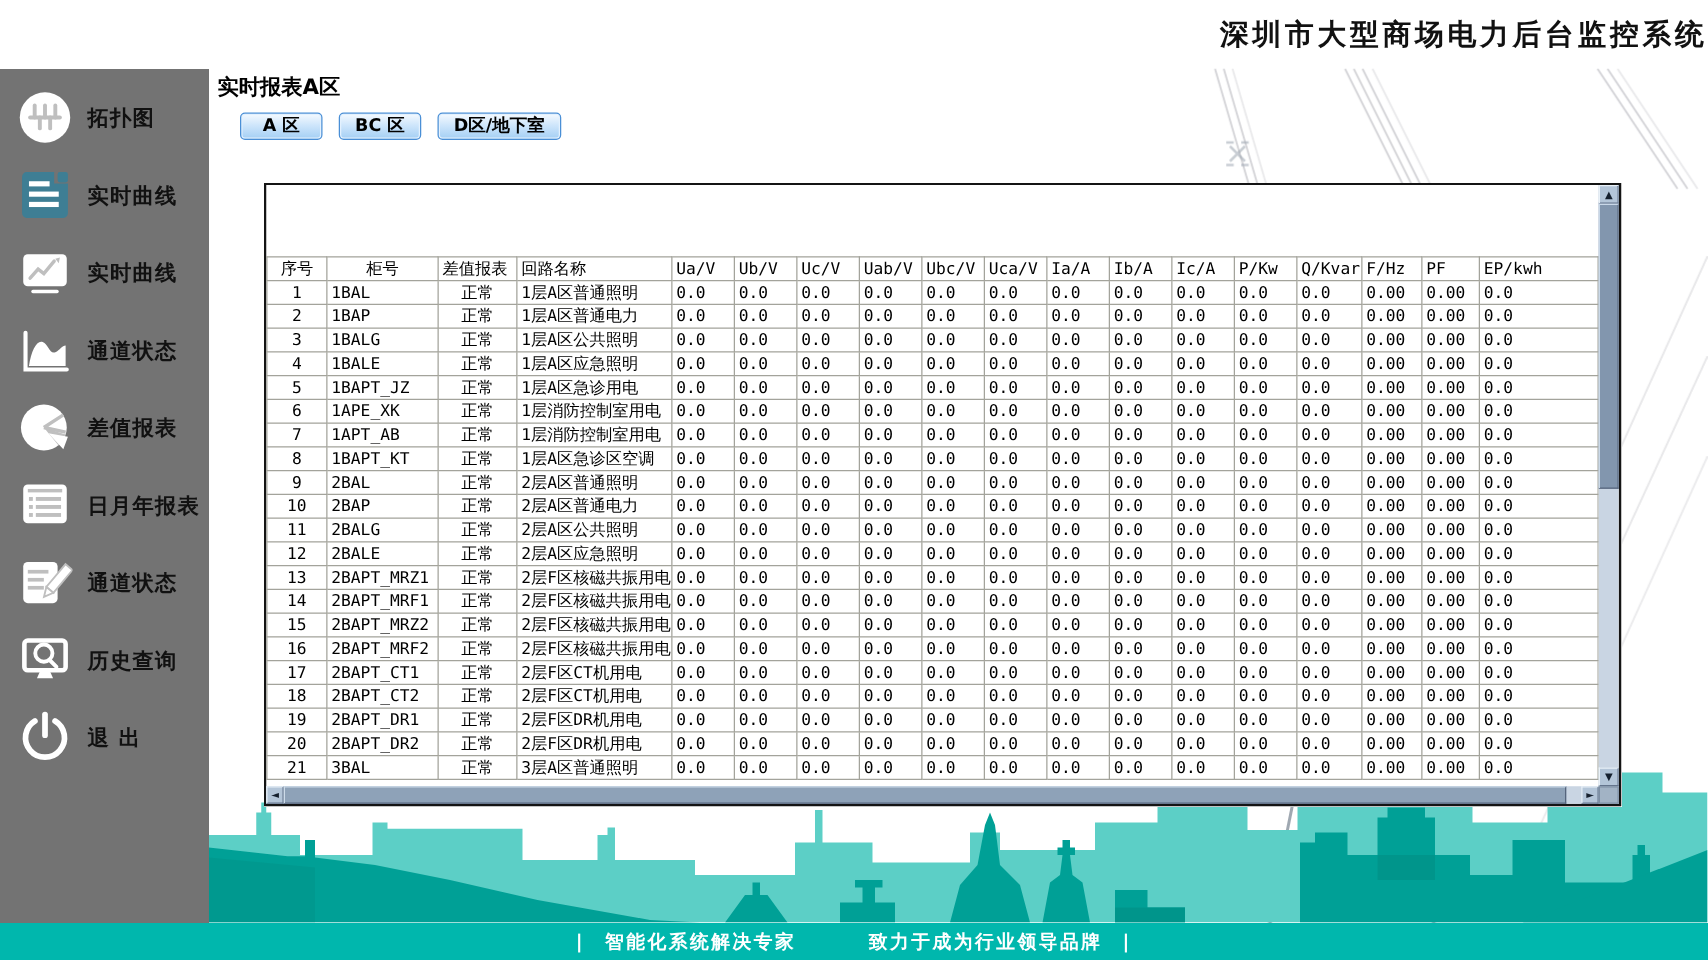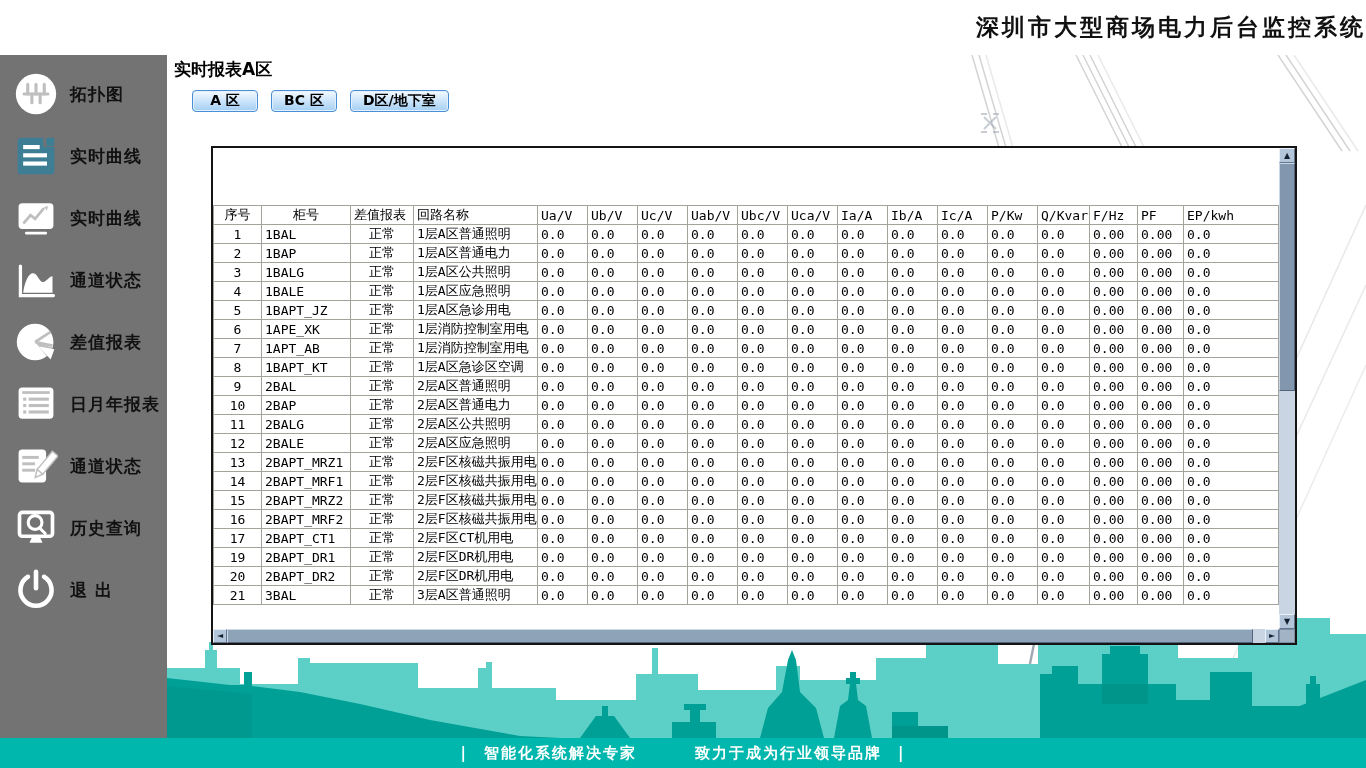--- a/index.html
+++ b/index.html
@@ -654,20 +654,40 @@
               <td>0.0</td>
               <td>0.0</td>
               <td>0.0</td>
               <td>0.0</td>
               <td>0.0</td>
               <td>0.00</td>
               <td>0.00</td>
               <td>0.0</td>
             </tr>
             <tr>
+              <td>18</td>
+              <td>2BAPT_CT2</td>
+              <td>正常</td>
+              <td>2层F区CT机用电</td>
+              <td>0.0</td>
+              <td>0.0</td>
+              <td>0.0</td>
+              <td>0.0</td>
+              <td>0.0</td>
+              <td>0.0</td>
+              <td>0.0</td>
+              <td>0.0</td>
+              <td>0.0</td>
+              <td>0.0</td>
+              <td>0.0</td>
+              <td>0.00</td>
+              <td>0.00</td>
+              <td>0.0</td>
+            </tr>
+            <tr>
               <td>19</td>
               <td>2BAPT_DR1</td>
               <td>正常</td>
               <td>2层F区DR机用电</td>
               <td>0.0</td>
               <td>0.0</td>
               <td>0.0</td>
               <td>0.0</td>
               <td>0.0</td>
               <td>0.0</td>

